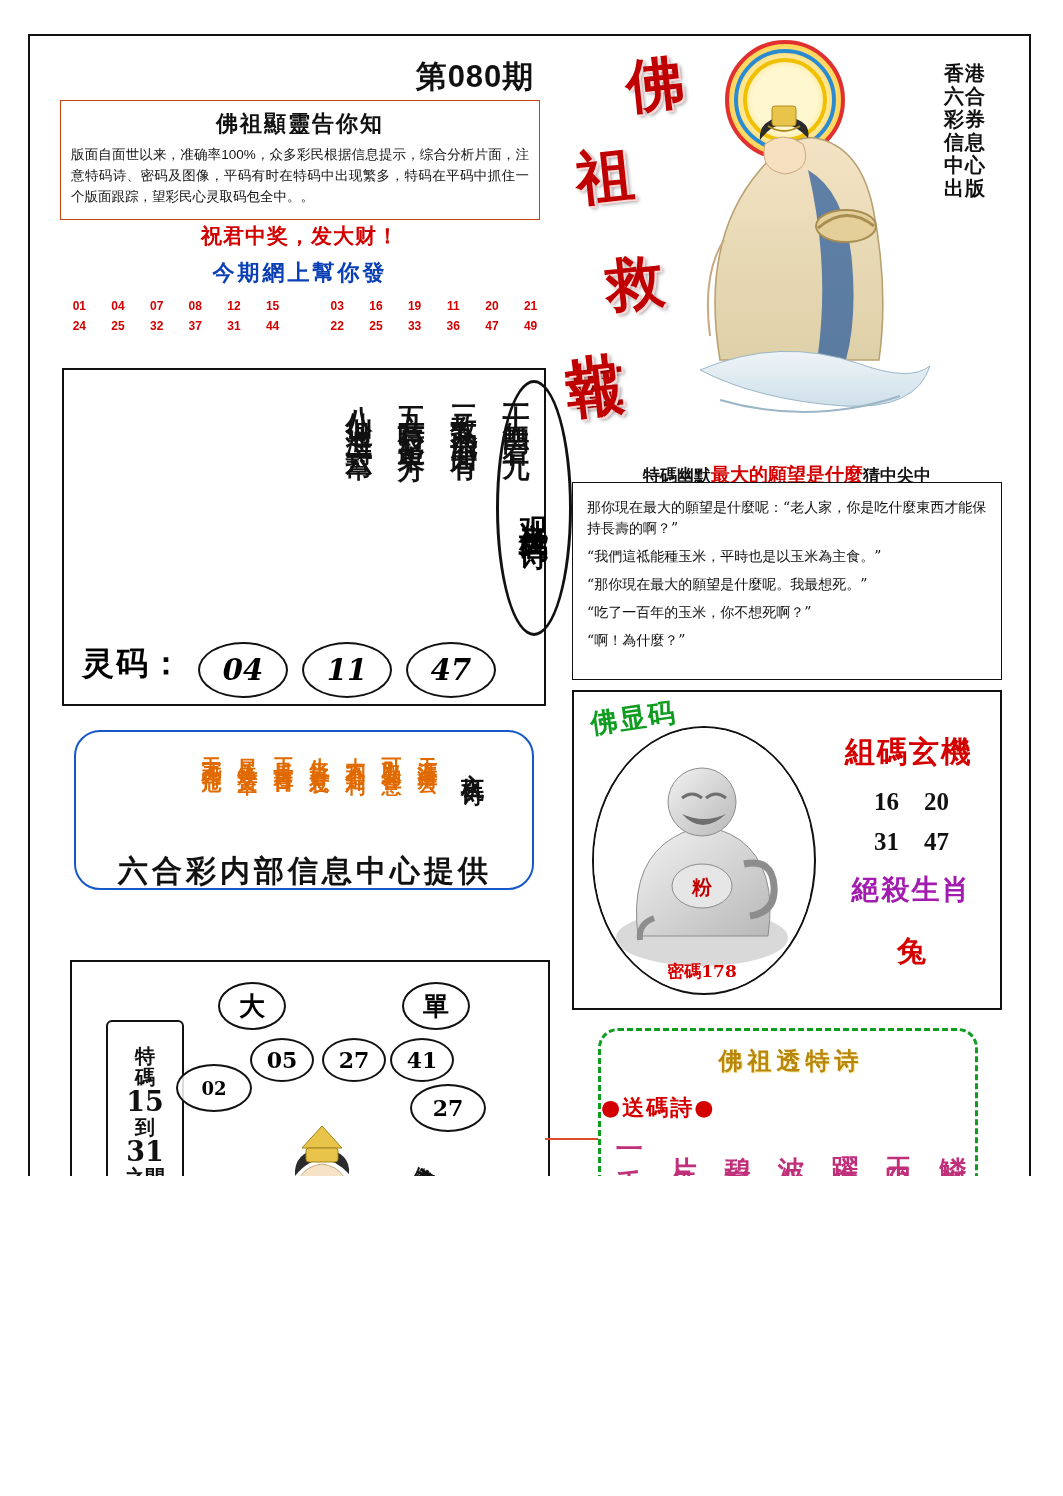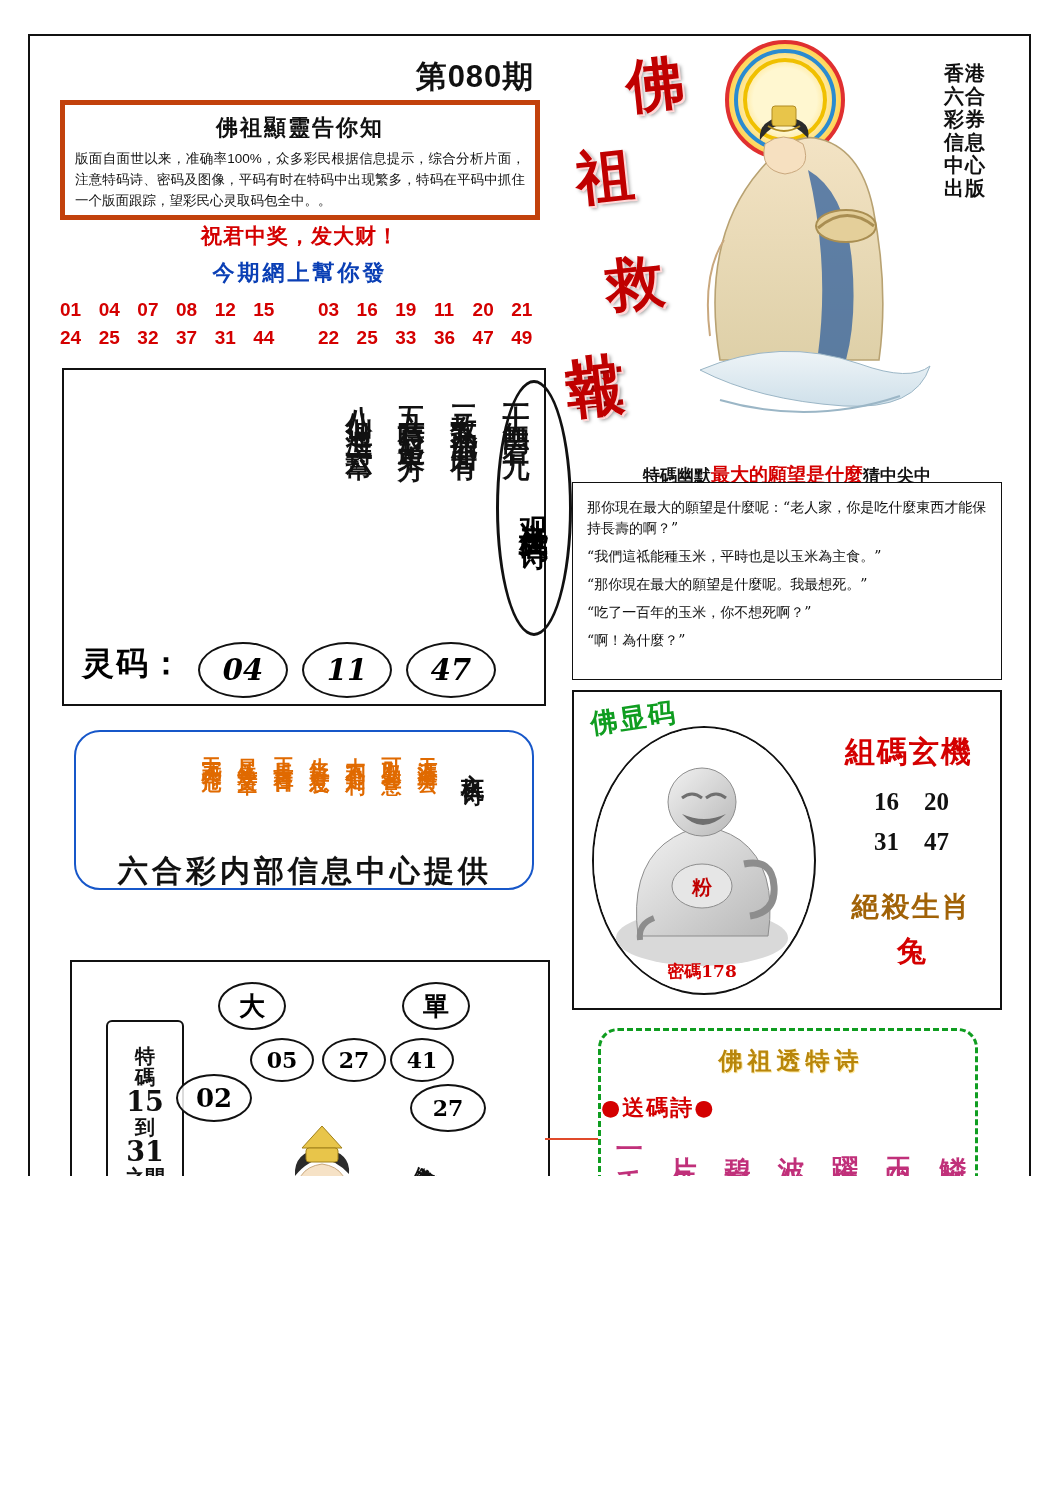--- a/index.html
+++ b/index.html
@@ -3,30 +3,30 @@
 <meta charset="utf-8">
 <style>
   html,body{margin:0;padding:0;background:#ffffff;}
   body{font-family:"Liberation Sans","DejaVu Sans",sans-serif;}
   #page{position:relative;width:1063px;height:1176px;background:#fff;overflow:hidden;}
   .frame{position:absolute;left:28px;top:34px;width:1003px;height:1380px;border:2px solid #111;box-sizing:border-box;}
 
   
   .issue{position:absolute;left:330px;top:56px;width:290px;text-align:center;font-size:31px;font-weight:bold;color:#111;letter-spacing:1px;}
 
-  .noticeBox{position:absolute;left:60px;top:100px;width:480px;height:120px;border:5px solid #c2410c;background:#fff;box-sizing:border-box;}
+  .noticeBox{position:absolute;left:60px;top:100px;width:480px;height:120px;border:1px solid #c2410c;background:#fff;box-sizing:border-box;}
   .noticeTitle{text-align:center;font-size:22px;font-weight:bold;color:#111;margin-top:8px;letter-spacing:2px;}
   .noticeBody{font-size:13.5px;line-height:1.55;color:#111;padding:6px 10px 0 10px;text-align:justify;}
 
   .wish{position:absolute;left:60px;top:222px;width:480px;text-align:center;font-size:21px;font-weight:bold;color:#d40000;letter-spacing:1px;}
   .helpyou{position:absolute;left:60px;top:258px;width:480px;text-align:center;font-size:22px;font-weight:bold;color:#0a3fb5;letter-spacing:3px;}
 
   .numGrid{position:absolute;left:60px;top:296px;width:490px;height:62px;}
   .numGrid table{border-collapse:collapse;width:100%;}
-  .numGrid td{font-size:19px;font-weight:bold;color:#d40000;padding:3px 0;font-family:"Liberation Sans",sans-serif;}
+  .numGrid td{font-size:12px;font-weight:bold;color:#d40000;text-align:center;padding:3px 0;font-family:"Liberation Sans",sans-serif;}
 
   
   .budPic{position:absolute;left:600px;top:40px;width:340px;height:415px;overflow:hidden;}
   .sideText{position:absolute;left:942px;top:62px;width:46px;font-size:20px;font-weight:bold;color:#111;line-height:1.15;letter-spacing:1px;text-align:center;}
   .bigTitle{position:absolute;left:560px;top:50px;width:200px;height:400px;}
   .bigTitle span{display:block;font-size:58px;font-weight:bold;color:#c00000;text-shadow:2px 2px 0 #ffd9d9,3px 3px 4px rgba(0,0,0,.4);font-family:"DejaVu Serif",serif;line-height:.98;}
   .bt1{position:absolute;left:66px;top:6px;transform:rotate(-6deg);}
   .bt2{position:absolute;left:16px;top:98px;transform:rotate(-6deg);}
   .bt3{position:absolute;left:46px;top:205px;transform:rotate(-6deg);}
   .bt4{position:absolute;left:6px;top:305px;transform:rotate(-6deg);}
@@ -63,21 +63,21 @@
   .jokeBox{position:absolute;left:572px;top:482px;width:430px;height:198px;border:1px solid #111;background:#fff;box-sizing:border-box;padding:14px 14px 0 14px;}
   .jokeBox p{margin:0 0 7px 0;font-size:14px;line-height:1.5;color:#111;font-family:"DejaVu Serif",serif;}
 
   
   .zumaBox{position:absolute;left:572px;top:690px;width:430px;height:320px;border:2px solid #111;background:#fff;box-sizing:border-box;}
   .fuxian{position:absolute;left:16px;top:8px;font-size:27px;font-weight:bold;color:#0f9d20;letter-spacing:2px;font-family:"DejaVu Serif",serif;transform:rotate(-8deg);}
   .budOval{position:absolute;left:18px;top:34px;width:220px;height:265px;border:2px solid #111;border-radius:50%;background:#fff;overflow:hidden;}
   .mima{position:absolute;left:18px;top:268px;width:220px;text-align:center;font-size:17px;font-weight:bold;color:#d40000;font-family:"DejaVu Serif",serif;}
   .zumaTitle{position:absolute;left:250px;top:40px;width:170px;text-align:center;font-size:30px;font-weight:bold;color:#d40000;letter-spacing:2px;font-family:"DejaVu Serif",serif;}
   .zumaNums{position:absolute;left:250px;top:90px;width:175px;font-size:25px;font-weight:bold;color:#111;text-align:center;line-height:1.6;font-family:"Liberation Serif",serif;}
-  .jueSha{position:absolute;left:250px;top:196px;width:175px;text-align:center;font-size:28px;font-weight:bold;color:#a16207;letter-spacing:2px;font-family:"DejaVu Serif",serif;}
+  .jueSha{position:absolute;left:250px;top:179px;width:175px;text-align:center;font-size:28px;font-weight:bold;color:#a21caf;letter-spacing:2px;font-family:"DejaVu Serif",serif;}
   .shengXiao{position:absolute;left:250px;top:240px;width:175px;text-align:center;font-size:29px;font-weight:bold;color:#d40000;font-family:"DejaVu Serif",serif;}
 
   
   .tsBox{position:absolute;left:598px;top:1028px;width:380px;height:370px;border:3px dashed #0f9d20;border-radius:20px;background:#fff;box-sizing:border-box;}
   .tsTitle{position:absolute;left:0;top:14px;width:380px;text-align:center;font-size:24px;font-weight:bold;color:#b8860b;letter-spacing:5px;font-family:"DejaVu Serif",serif;text-shadow:1px 1px 0 #ffeaa0;}
   .tsSub{position:absolute;left:0;top:62px;width:380px;font-size:22px;font-weight:bold;color:#d40000;letter-spacing:2px;font-family:"DejaVu Serif",serif;}
   .tsGrid{position:absolute;left:14px;top:104px;width:352px;height:250px;display:flex;flex-direction:row-reverse;justify-content:space-between;}
   .tsCol{writing-mode:vertical-rl;text-orientation:upright;font-size:27px;font-weight:bold;color:#c0307a;letter-spacing:11px;line-height:1.05;font-family:"DejaVu Serif",serif;}
 
   
@@ -254,21 +254,21 @@
       <div>之間</div>
     </div>
 
     <div class="ell" style="left:146px;top:20px;width:64px;height:44px;font-size:26px;">大</div>
     <div class="ell" style="left:330px;top:20px;width:64px;height:44px;font-size:26px;">單</div>
 
     <div class="ell" style="left:178px;top:76px;width:60px;height:40px;font-size:22px;">05</div>
     <div class="ell" style="left:250px;top:76px;width:60px;height:40px;font-size:22px;">27</div>
     <div class="ell" style="left:318px;top:76px;width:60px;height:40px;font-size:22px;">41</div>
 
-    <div class="ell" style="left:104px;top:112px;width:72px;height:44px;font-size:26px;">02</div>
+    <div class="ell" style="left:104px;top:102px;width:72px;height:44px;font-size:18px;">02</div>
     <div class="ell" style="left:338px;top:122px;width:72px;height:44px;font-size:22px;">27</div>
 
     <div class="ell" style="left:78px;top:358px;width:62px;height:46px;font-size:25px;">14</div>
     <div class="ell" style="left:378px;top:358px;width:62px;height:46px;font-size:25px;">31</div>
 
     <div class="slant" style="left:110px;top:218px;transform:rotate(58deg);transform-origin:left top;writing-mode:vertical-rl;text-orientation:upright;">如虎添翼難擋</div>
     <div class="slant" style="left:322px;top:212px;transform:rotate(-58deg);transform-origin:left top;writing-mode:vertical-rl;text-orientation:upright;">呼嘯出林百獸逃</div>
   </div>
 
   <div class="leader"></div>

